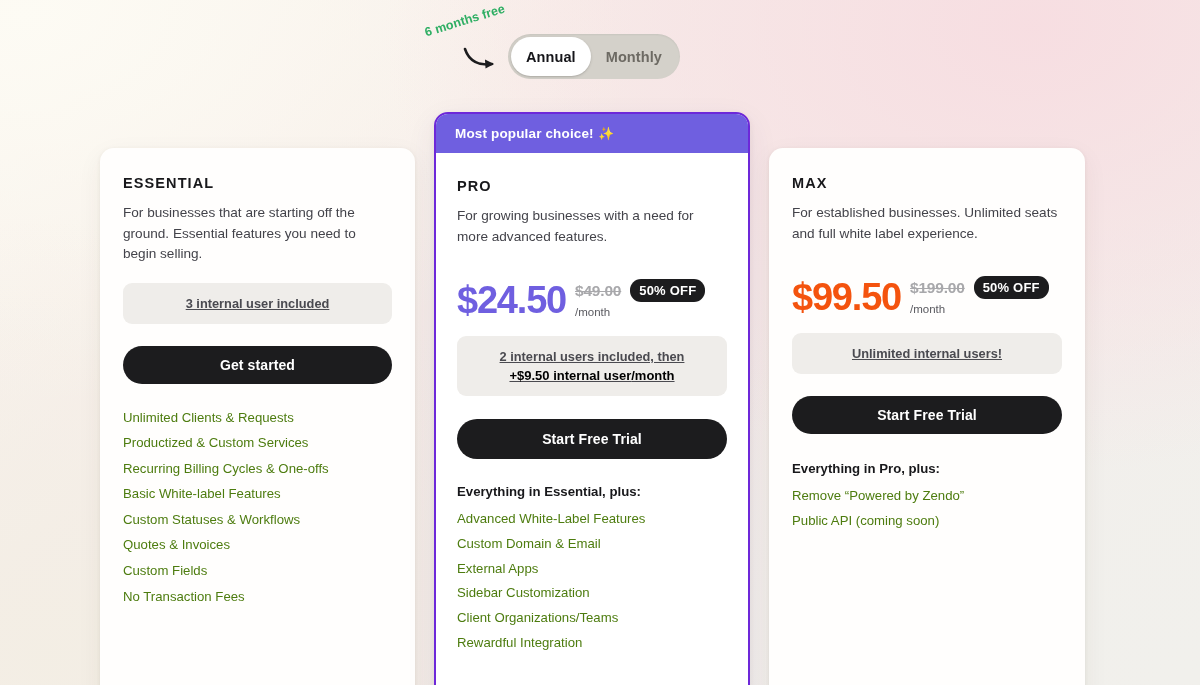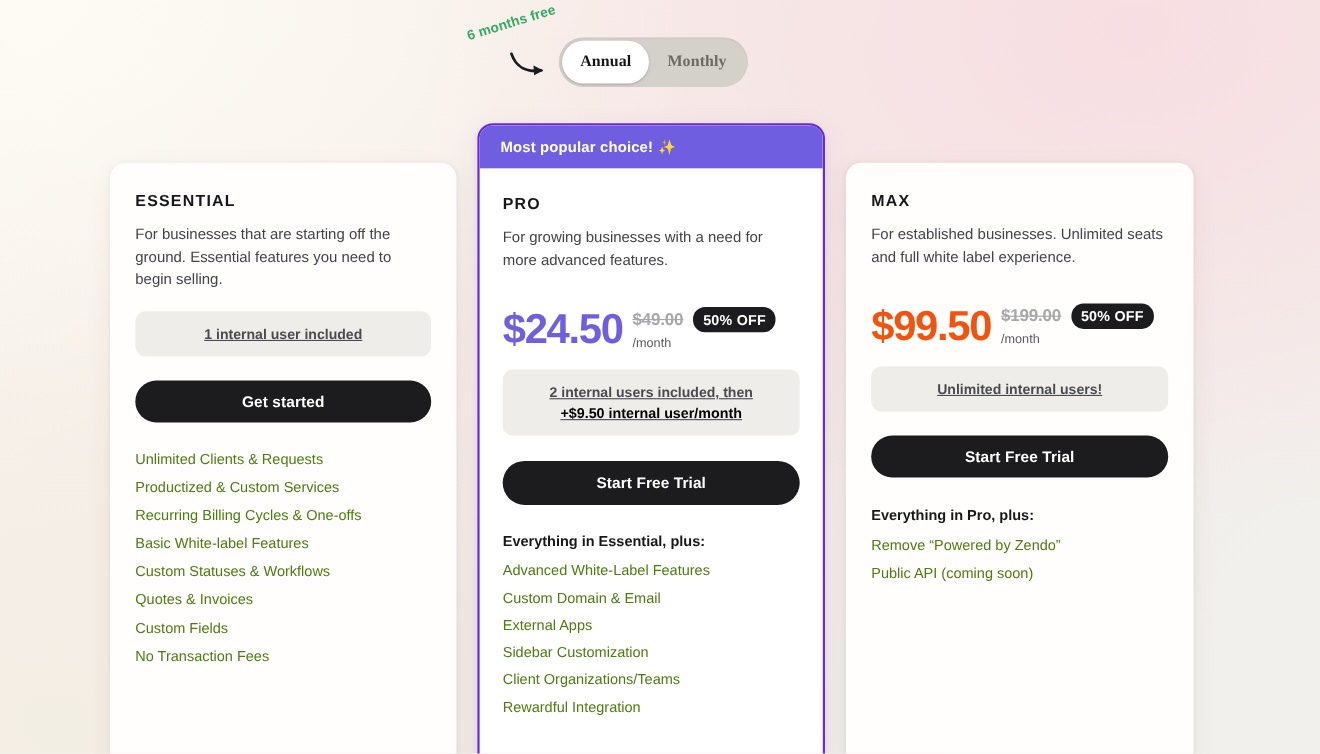--- a/index.html
+++ b/index.html
@@ -74,21 +74,21 @@
     padding: 3px;
     box-shadow: inset 0 1px 2px rgba(0,0,0,0.06);
   }
 
   .seg-btn {
     flex: 1 1 auto;
     height: 39px;
     border: none;
     background: transparent;
     border-radius: 21px;
-    font-family: Liberation Serif, serif;
+    font-family: Liberation Sans, sans-serif;
     font-size: 14.5px;
     font-weight: 700;
     color: #6d6a63;
     cursor: pointer;
     letter-spacing: .1px;
   }
 
   .seg-btn.active {
     background: #ffffff;
     color: #16161a;
@@ -301,21 +301,21 @@
     </div>
   </div>
 
   <div class="card card-essential">
     <div class="card-body">
 
       <div class="plan-name">ESSENTIAL</div>
       <div class="plan-desc">For businesses that are starting off the ground. Essential features you need to begin selling.</div>
 
 
-      <div class="seats">1 internal user included</div>
+      <div class="seats">3 internal user included</div>
 
       <button class="cta">Get started</button>
 
       <div class="features">
         <div class="feat">Unlimited Clients &amp; Requests</div>
         <div class="feat">Productized &amp; Custom Services</div>
         <div class="feat">Recurring Billing Cycles &amp; One-offs</div>
         <div class="feat">Basic White-label Features</div>
         <div class="feat">Custom Statuses &amp; Workflows</div>
         <div class="feat">Quotes &amp; Invoices</div>

